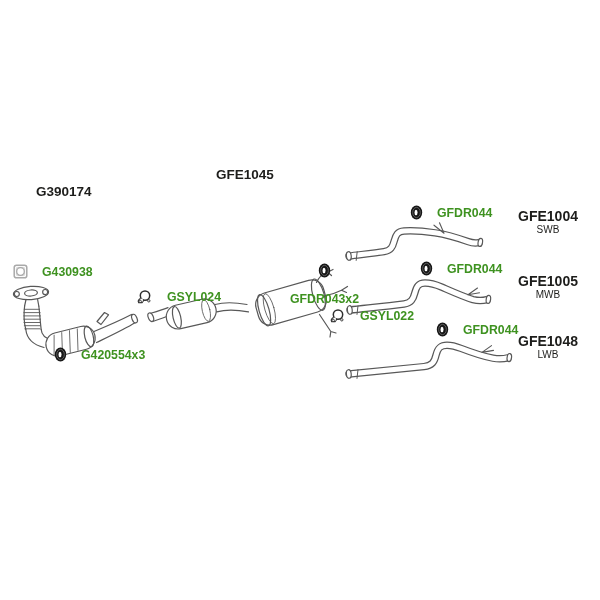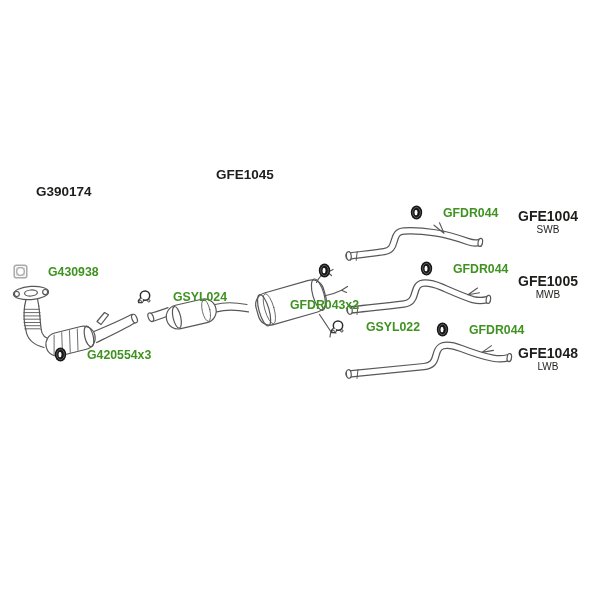--- a/index.html
+++ b/index.html
@@ -1,21 +1,21 @@
 <!DOCTYPE html>
 <html><head>
 <meta charset="utf-8">
 <style>
   html,body{margin:0;padding:0;}
   body{width:600px;height:600px;background:#ffffff;position:relative;overflow:hidden;
        font-family:"Liberation Sans",sans-serif;}
   .canvas{position:absolute;inset:0;width:600px;height:600px;border-radius:15px;}
   .art{position:absolute;left:0;top:0;}
   .hdg{position:absolute;font-weight:700;font-size:13.5px;color:#1d1d1b;white-space:nowrap;}
-  .plabel{position:absolute;display:flex;align-items:center;gap:20px;
+  .plabel{position:absolute;display:flex;align-items:center;gap:14px;
           font-weight:700;font-size:12.3px;color:#3e9220;white-space:nowrap;cursor:pointer;}
   .plabel svg{flex:none;display:block;}
   .variant{position:absolute;left:511px;width:74px;text-align:center;color:#1d1d1b;}
   .variant .code{display:block;font-weight:700;font-size:14px;line-height:15px;}
   .variant .wb{display:block;font-weight:400;font-size:10px;line-height:12px;}
 </style>
 </head>
 <body>
 
 <div class="canvas">
@@ -107,21 +107,21 @@
   <div class="hdg" style="left:216px;top:167px;">GFE1045</div>
 
   <div class="variant" style="top:209px;">
     <span class="code">GFE1004</span>
     <span class="wb">SWB</span>
   </div>
   <div class="variant" style="top:274px;">
     <span class="code">GFE1005</span>
     <span class="wb">MWB</span>
   </div>
-  <div class="variant" style="top:334px;margin-top:12px;">
+  <div class="variant" style="top:334px;">
     <span class="code">GFE1048</span>
     <span class="wb">LWB</span>
   </div>
 
   <div class="plabel" style="left:13px;top:264px;">
     <svg width="15" height="15" viewBox="0 0 15 15">
       <rect x="1.2" y="1.2" width="12.6" height="12.6" rx="2.4" fill="#ffffff" stroke="#a9a9a9" stroke-width="1.5"></rect>
       <rect x="3.4" y="3.4" width="8.2" height="8.2" rx="1" fill="none" stroke="#c4c4c4" stroke-width="0.8"></rect>
       <circle cx="7.5" cy="7.5" r="3.8" fill="none" stroke="#a9a9a9" stroke-width="1.3"></circle>
     </svg>
@@ -167,21 +167,21 @@
 
   <div class="plabel" style="left:420px;top:261px;">
     <svg width="13" height="15" viewBox="0 0 13 15">
       <ellipse cx="6.5" cy="7.5" rx="5.7" ry="6.9" fill="#161616"></ellipse>
       <ellipse cx="6.5" cy="7.5" rx="3.8" ry="5.1" fill="none" stroke="#6f6f6f" stroke-width="0.8"></ellipse>
       <ellipse cx="6" cy="7.5" rx="1.5" ry="2.7" fill="#ffffff"></ellipse>
     </svg>
     <span>GFDR044</span>
   </div>
 
-  <div class="plabel" style="left:329px;top:319px;">
+  <div class="plabel" style="left:329px;top:308px;">
     <svg width="17" height="16" viewBox="0 0 17 16">
       <circle cx="9" cy="6.6" r="4.7" fill="#ffffff" stroke="#2e2e2e" stroke-width="1.5"></circle>
       <path d="M4.6,9.2 C2.6,10.4 1.8,12.2 2.6,13.6 L6.2,13.6 C7.4,12.8 7.8,11.6 7.4,10.4" fill="#ffffff" stroke="#2e2e2e" stroke-width="1.1"></path>
       <circle cx="4.2" cy="12.4" r="1.2" fill="#ffffff" stroke="#2e2e2e" stroke-width="0.9"></circle>
       <circle cx="12.8" cy="11.8" r="1.2" fill="#ffffff" stroke="#2e2e2e" stroke-width="0.9"></circle>
     </svg>
     <span>GSYL022</span>
   </div>
 
   <div class="plabel" style="left:436px;top:322px;">

